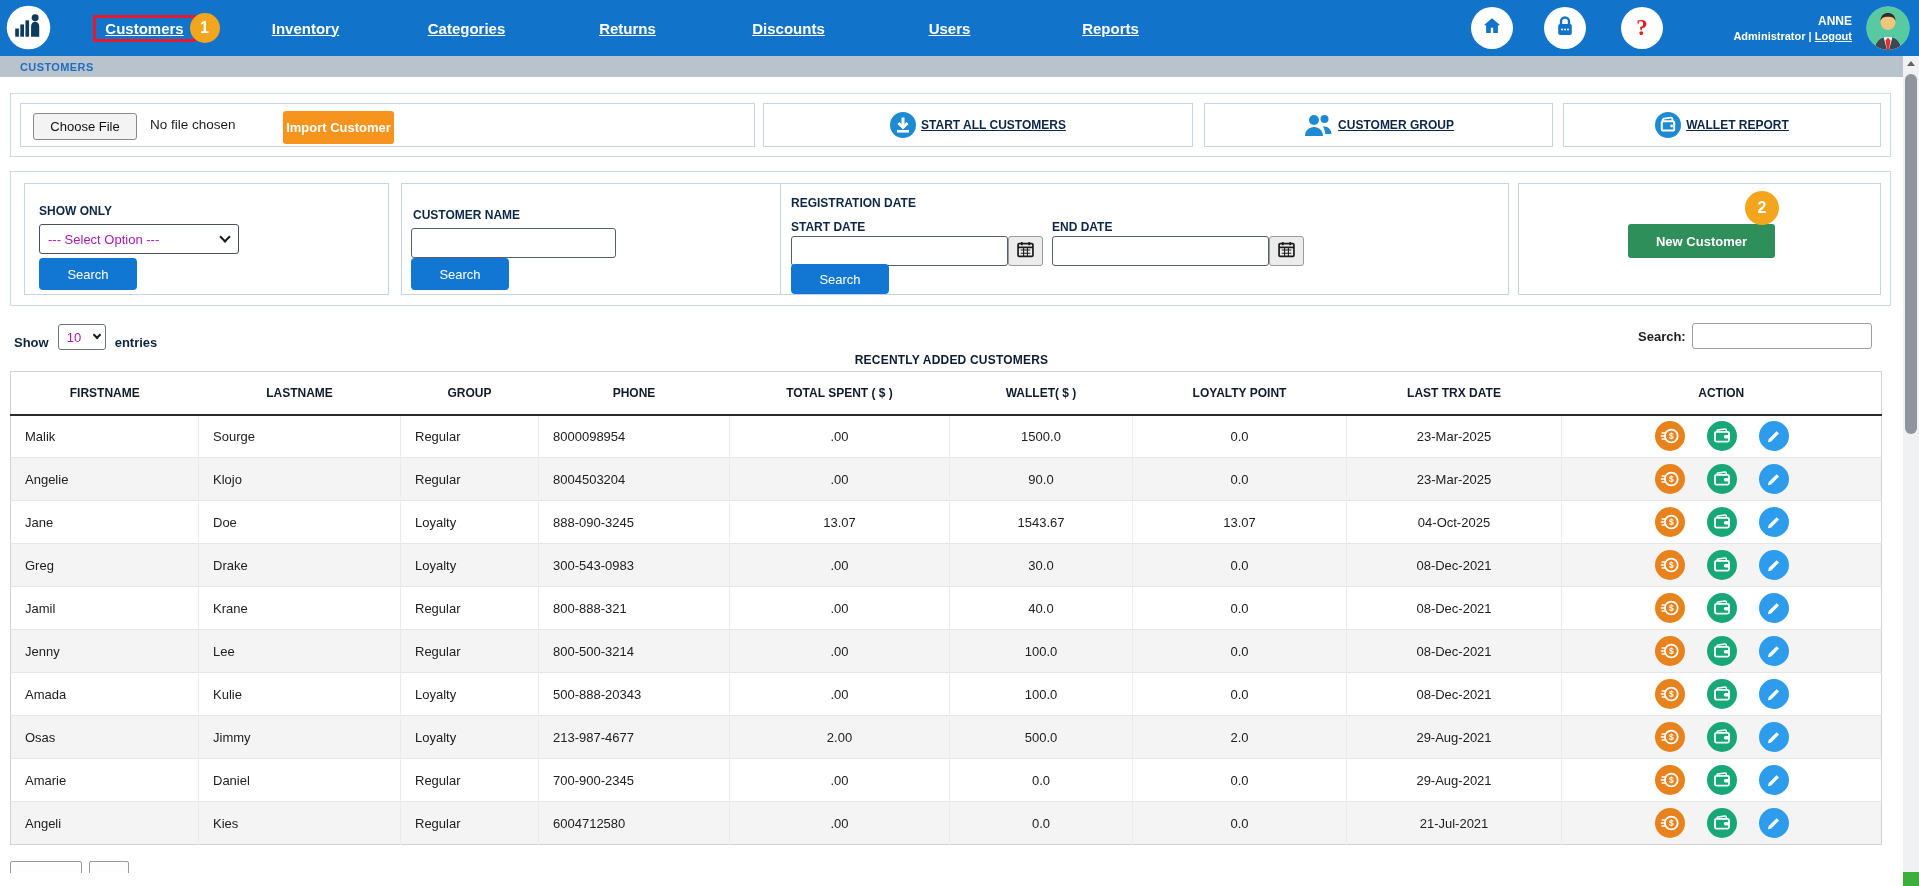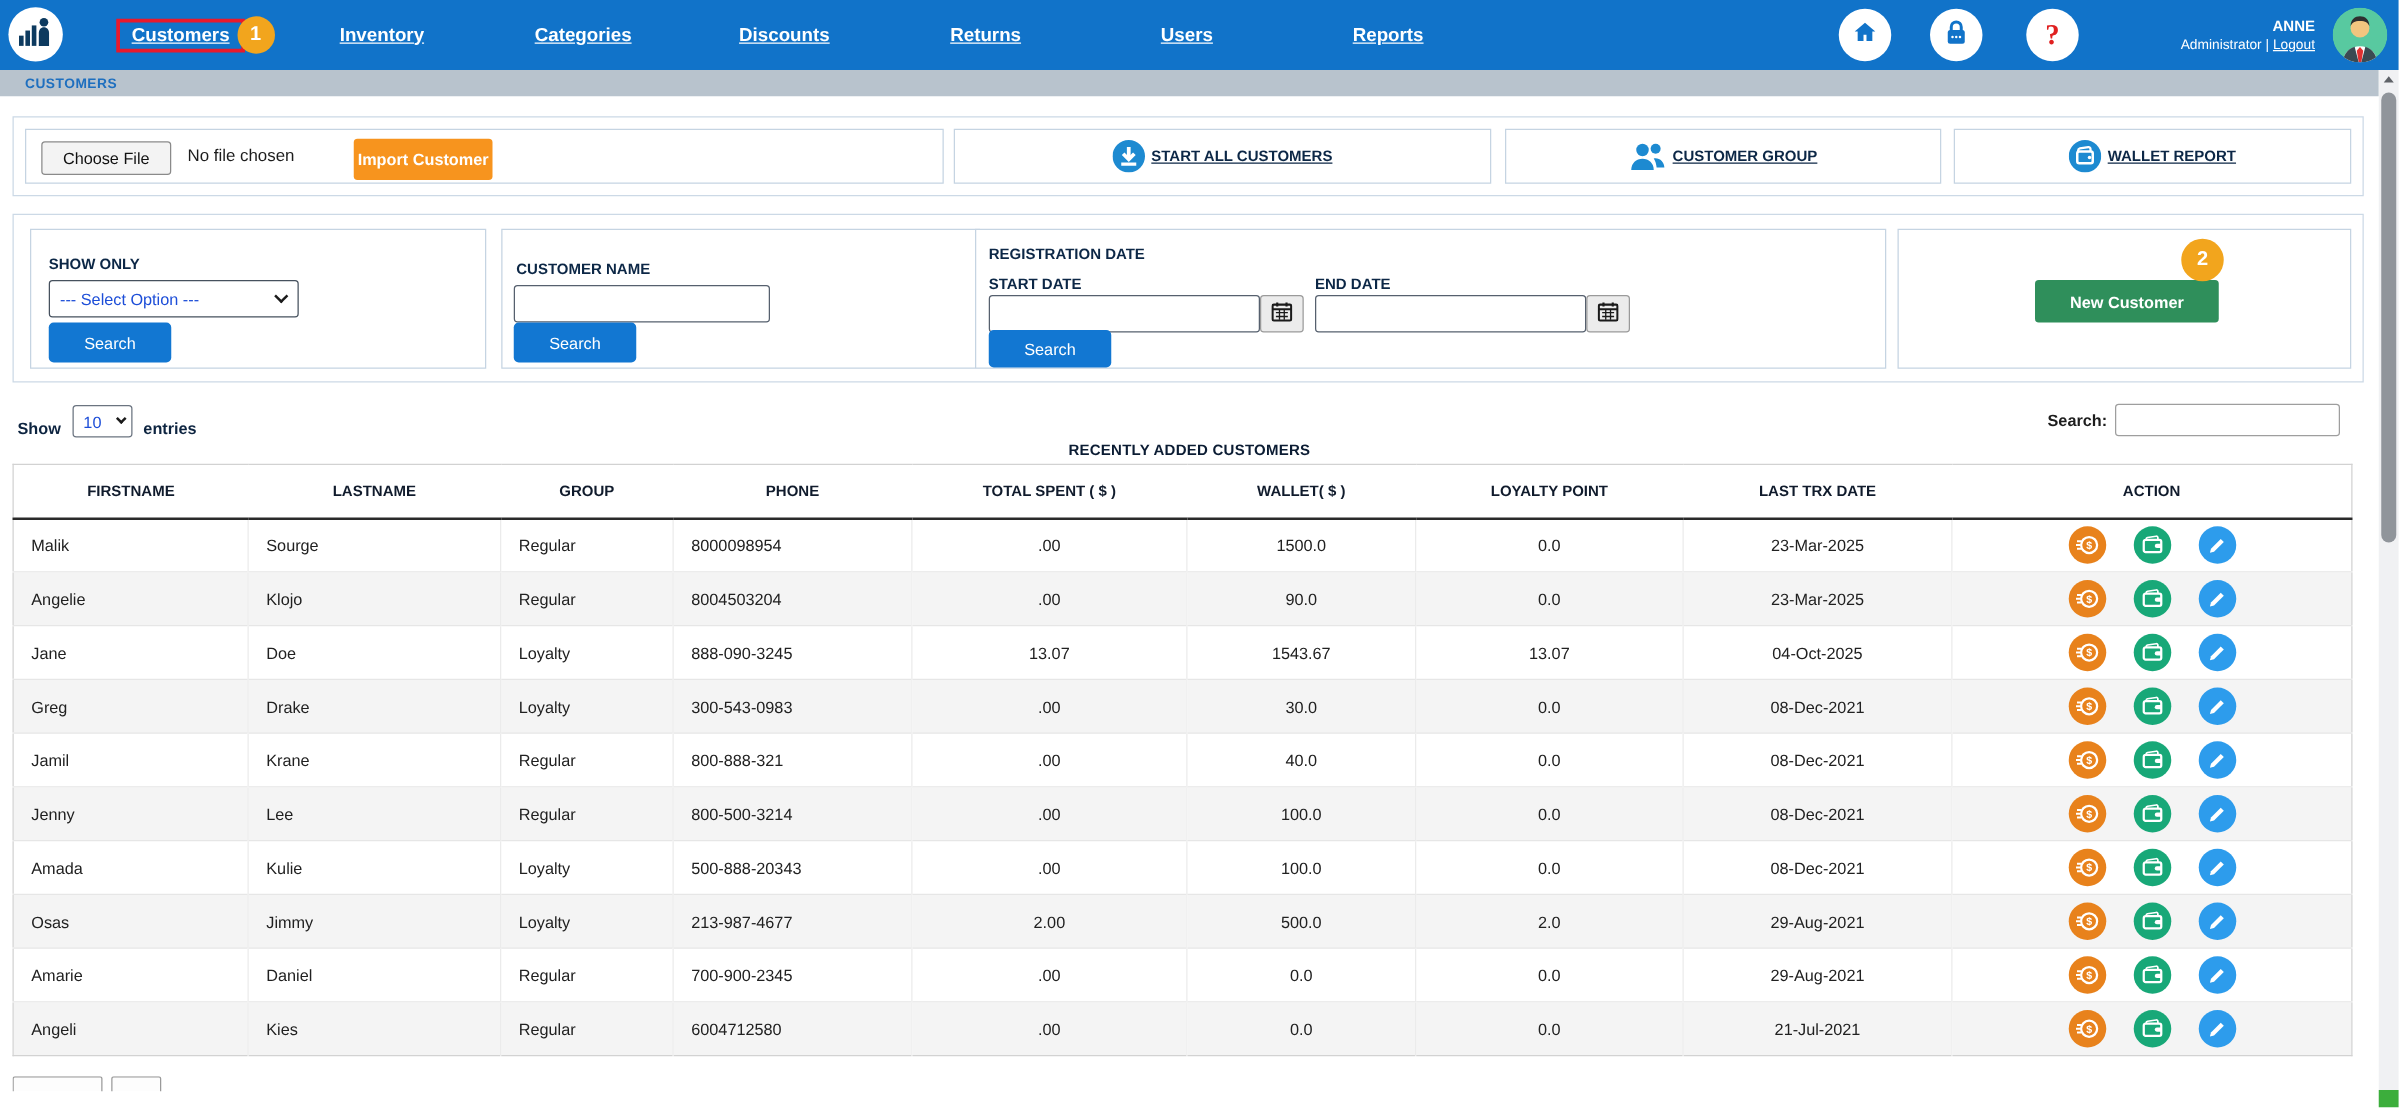--- a/index.html
+++ b/index.html
@@ -14,21 +14,21 @@
   .nav-label { color:#fff; font-weight:bold; font-size:15px; text-decoration:underline; white-space:nowrap; }
   .nav-item.active .nav-label { border:3px solid #e8192c; padding:2px 9px; }
   .nav-badge { position:absolute; left:calc(50% + 45px); top:13px; width:30px; height:30px; border-radius:50%;
     background:#f2a51d; color:#fff; font-weight:bold; font-size:16px; display:flex; align-items:center; justify-content:center; }
   .nav-circle { position:absolute; top:7px; width:42px; height:42px; border-radius:50%; background:#fff;
     display:flex; align-items:center; justify-content:center; cursor:pointer; }
   #circle-home { left:1471px; } #circle-lock { left:1544px; } #circle-help { left:1621px; }
   .help-q { color:#e02020; font-size:23px; font-weight:bold; font-family:"Liberation Serif", serif; }
   #user-block { position:absolute; right:67px; top:13px; text-align:right; color:#fff; line-height:1.35; cursor:default; }
   #user-name { font-size:12px; font-weight:bold; }
-  #user-role-line { font-size:11px; font-weight:normal; }
+  #user-role-line { font-size:11px; font-weight:bold; }
   #logout-label { text-decoration:underline; cursor:pointer; }
   #avatar { position:absolute; left:1866px; top:6px; width:44px; height:44px; border-radius:50%; overflow:hidden; cursor:pointer; }
 
   
   #breadcrumb-bar { position:absolute; left:0; top:56px; width:1903px; height:21px; background:#b8c3cd;
     display:flex; align-items:center; padding-left:20px; }
   #breadcrumb-text { font-size:11px; font-weight:bold; color:#1e6fbf; letter-spacing:.4px; }
 
   
   .panel-row { position:absolute; border:1px solid #ccd9e6; background:#fff; }
@@ -50,21 +50,21 @@
     font-weight:bold; font-size:13px; border:none; border-radius:3px; cursor:pointer; }
 
   
   #boxA { left:24px;   top:183px; width:365px; height:112px; }
   #boxB { left:401px;  top:183px; width:383px; height:112px; }
   #boxC { left:780px;  top:183px; width:729px; height:112px; }
   #boxD { left:1518px; top:183px; width:363px; height:112px; }
   .flt-label { position:absolute; font-size:12px; font-weight:bold; color:#0c2746; white-space:nowrap; }
   .select-wrap { position:absolute; }
   .select-wrap select { width:100%; height:100%; border:1px solid #46515e; border-radius:3px; background:#fff;
-    font-family:"Liberation Sans",sans-serif; font-size:13px; color:#1d4ed8; padding:0 24px 0 8px;
+    font-family:"Liberation Sans",sans-serif; font-size:13px; color:#a21caf; padding:0 24px 0 8px;
     appearance:none; -webkit-appearance:none; cursor:pointer; }
   .chevron { position:absolute; right:10px; top:50%; width:8px; height:8px; margin-top:-6px; pointer-events:none;
     border-right:2.4px solid #1b1b1b; border-bottom:2.4px solid #1b1b1b; transform:rotate(45deg); }
   .text-input { border:1px solid #56606e; border-radius:3px; font-size:13px; padding:0 8px; font-family:"Liberation Sans",sans-serif; }
   .btn-search { position:absolute; background:#1277d2; color:#fff; font-weight:normal; font-size:13px; border:none; border-radius:4px; cursor:pointer; }
   .cal-btn { position:absolute; background:#ececec; border:1px solid #9a9a9a; border-radius:3px;
     display:flex; align-items:center; justify-content:center; cursor:pointer; }
   #new-customer-btn { position:absolute; left:109px; top:40px; width:147px; height:34px; background:#2f8f5b; color:#fff;
     font-weight:bold; font-size:13px; border:none; border-radius:3px; cursor:pointer; }
   #new-customer-badge { position:absolute; left:226px; top:7px; width:34px; height:34px; border-radius:50%;
@@ -131,24 +131,24 @@
         <span class="nav-label">Customers</span>
         <span class="nav-badge">1</span>
       </div>
       <div class="nav-item">
         <span class="nav-label">Inventory</span>
       </div>
       <div class="nav-item">
         <span class="nav-label">Categories</span>
       </div>
       <div class="nav-item">
-        <span class="nav-label">Discounts</span>
+        <span class="nav-label">Returns</span>
       </div>
       <div class="nav-item">
-        <span class="nav-label">Returns</span>
+        <span class="nav-label">Discounts</span>
       </div>
       <div class="nav-item">
         <span class="nav-label">Users</span>
       </div>
       <div class="nav-item">
         <span class="nav-label">Reports</span>
       </div>
     </div>
 
   <div class="nav-circle" id="circle-home">

